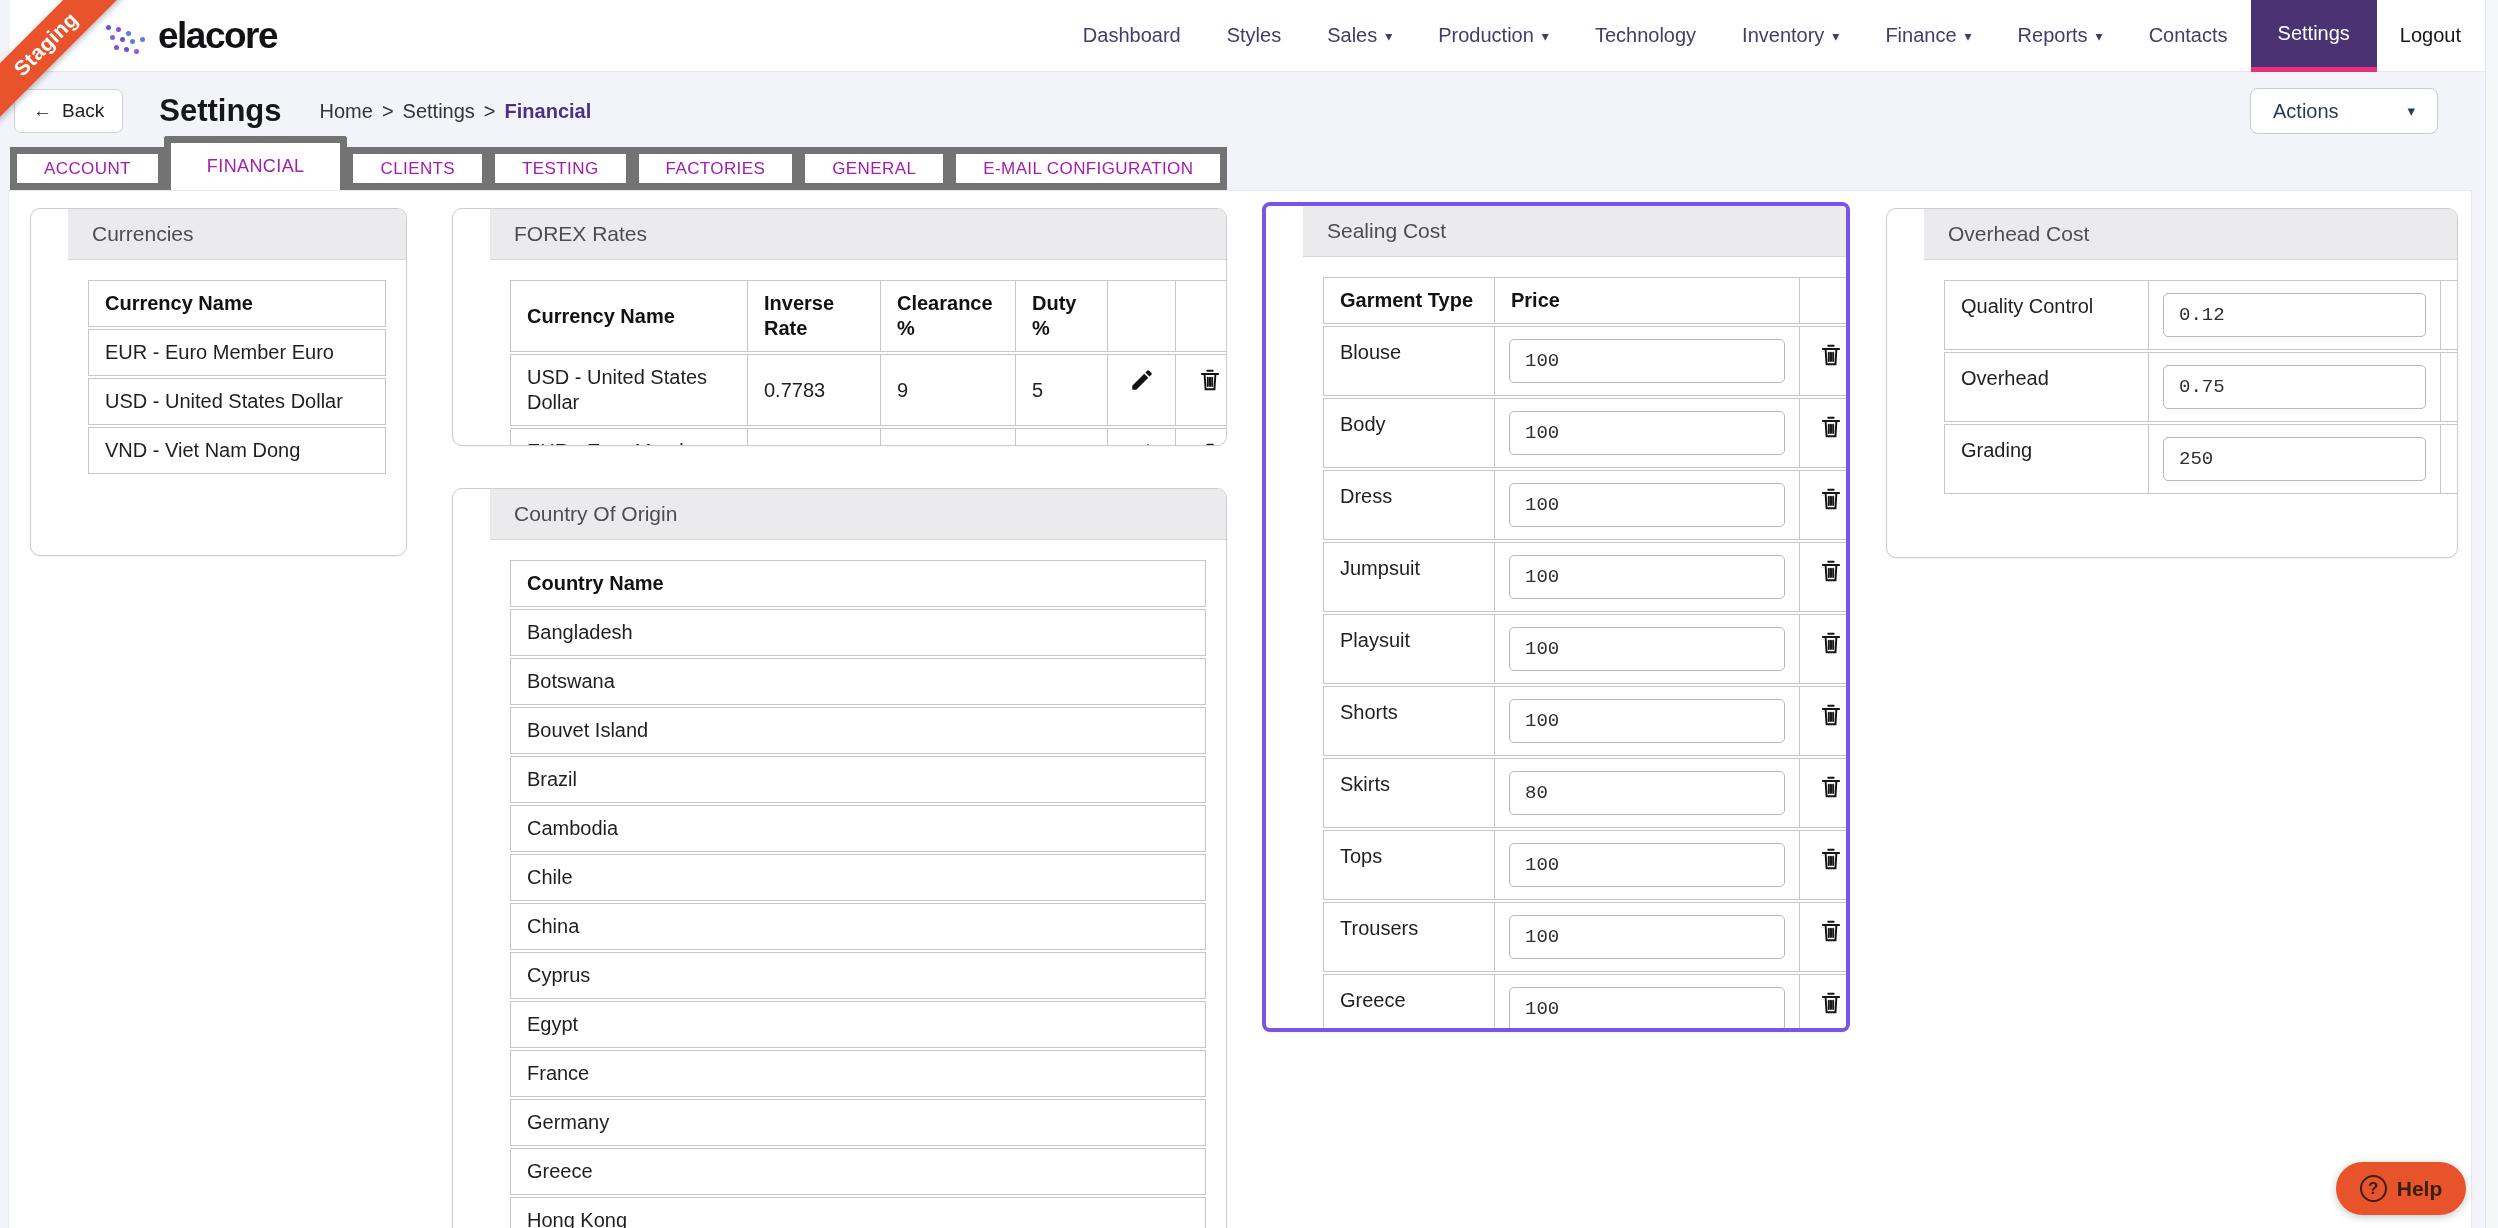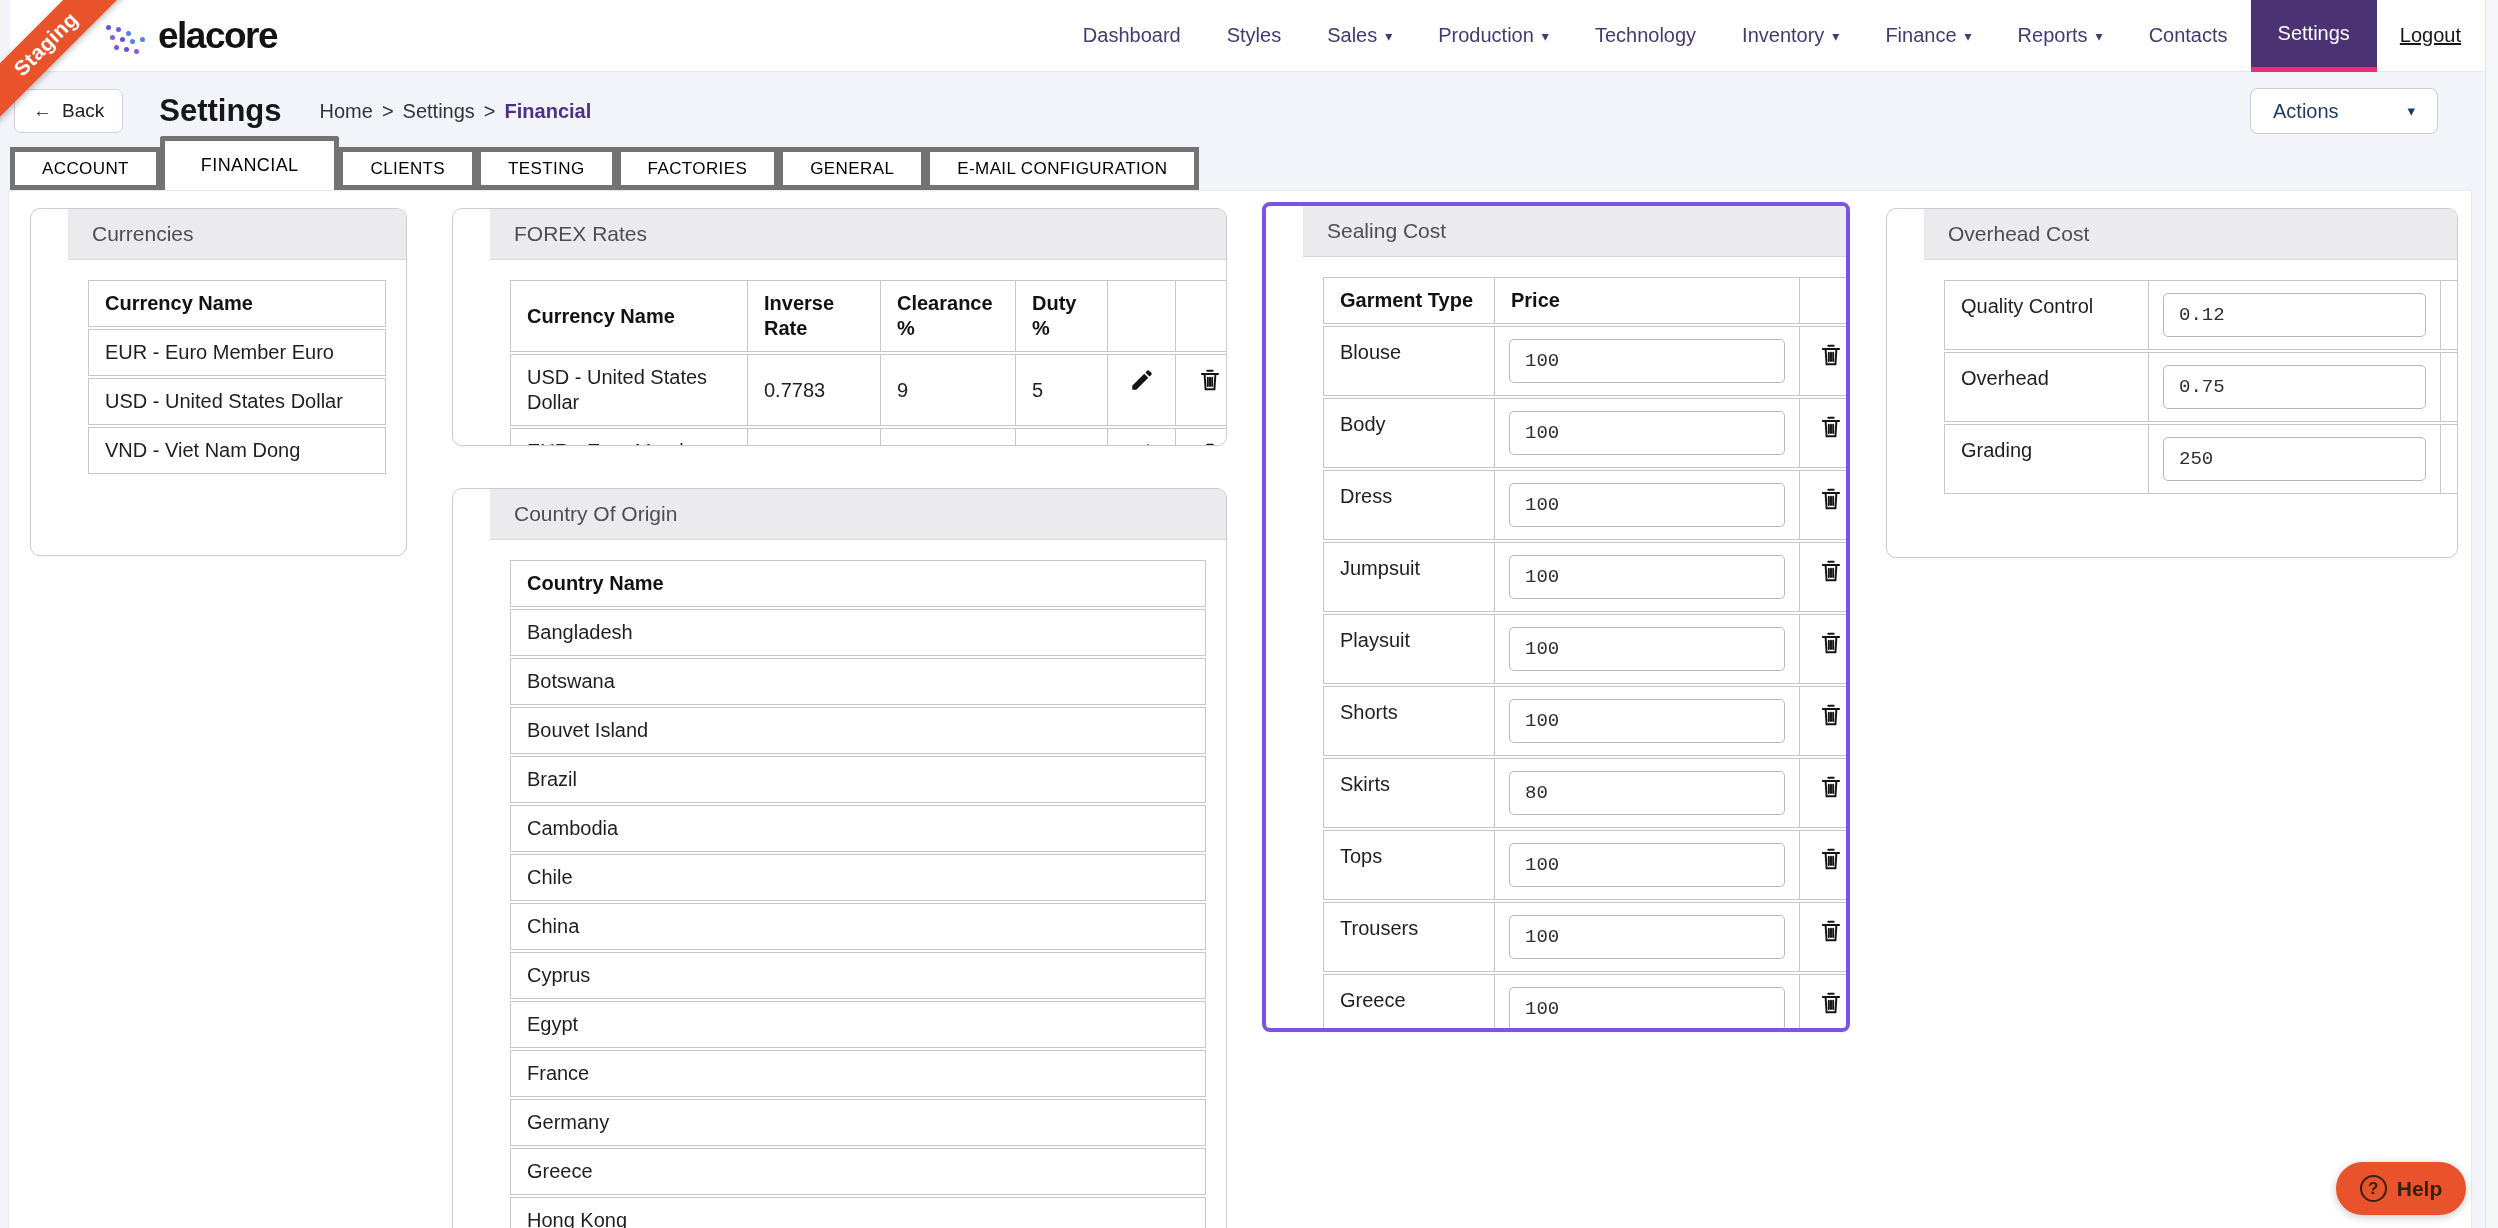--- a/index.html
+++ b/index.html
@@ -34,21 +34,21 @@
     color:#fff; font-size:21px; font-weight:700; letter-spacing:.5px;
     box-shadow:0 2px 6px rgba(0,0,0,.28); z-index:40;
   }
   .nav { margin-left:auto; display:flex; align-items:stretch; height:72px; padding-right:14px; }
   .nav-item {
     display:flex; align-items:center; padding:0 23px; font-size:20px; color:#453a6b;
     cursor:pointer; white-space:nowrap;
   }
   .nav-item .caret { font-size:14px; margin-left:8px; color:#453a6b; }
   .nav-item.active { background:#4b3272; color:#fff; border-bottom:5px solid #ea2e7b; padding:0 27px; }
-  .nav-item.logout { color:#17171a;text-decoration:underline; }
+  .nav-item.logout { color:#17171a; }
 
   
   .pageheader {
     position:absolute; top:72px; left:0; right:26px; height:78px;
     display:flex; align-items:center; padding:0 14px 0 14px; z-index:5;
   }
   .back-btn {
     display:flex; align-items:center; gap:10px; background:#fff; border:1px solid #d2d3da;
     border-radius:7px; height:44px; padding:0 18px; font-size:19px; color:#222226; cursor:pointer;
     font-family:inherit;
@@ -60,22 +60,22 @@
     margin-left:auto; margin-right:20px; width:188px; height:46px; background:#fff;
     border:1px solid #c7cbd4; border-radius:8px; display:flex; align-items:center;
     justify-content:space-between; padding:0 22px; font-size:20px; color:#1c3b5e; cursor:pointer;
     font-family:inherit;
   }
   .actions-btn .caret { font-size:15px; color:#1c3b5e; }
 
   
   .tabstrip { position:absolute; top:136px; left:10px; height:54px; display:flex; align-items:flex-end; z-index:6; }
   .tab {
-    background:#fff; border:5px solid #737373; height:43px; display:flex; align-items:center;
-    padding:0 27px; font-size:17px; letter-spacing:.4px; color:#000000; margin-left:-1px;
+    background:#fff; border:7px solid #737373; height:43px; display:flex; align-items:center;
+    padding:0 27px; font-size:17px; letter-spacing:.4px; color:#a21caf; margin-left:-1px;
     cursor:pointer; white-space:nowrap;
   }
   .tab:first-child { margin-left:0; }
   .tab.active {
     height:54px; padding:0 36px; font-size:18px; border-bottom:none; background:#fff; z-index:2;
     border-radius:3px 3px 0 0;
   }
 
   
   .sheet {

